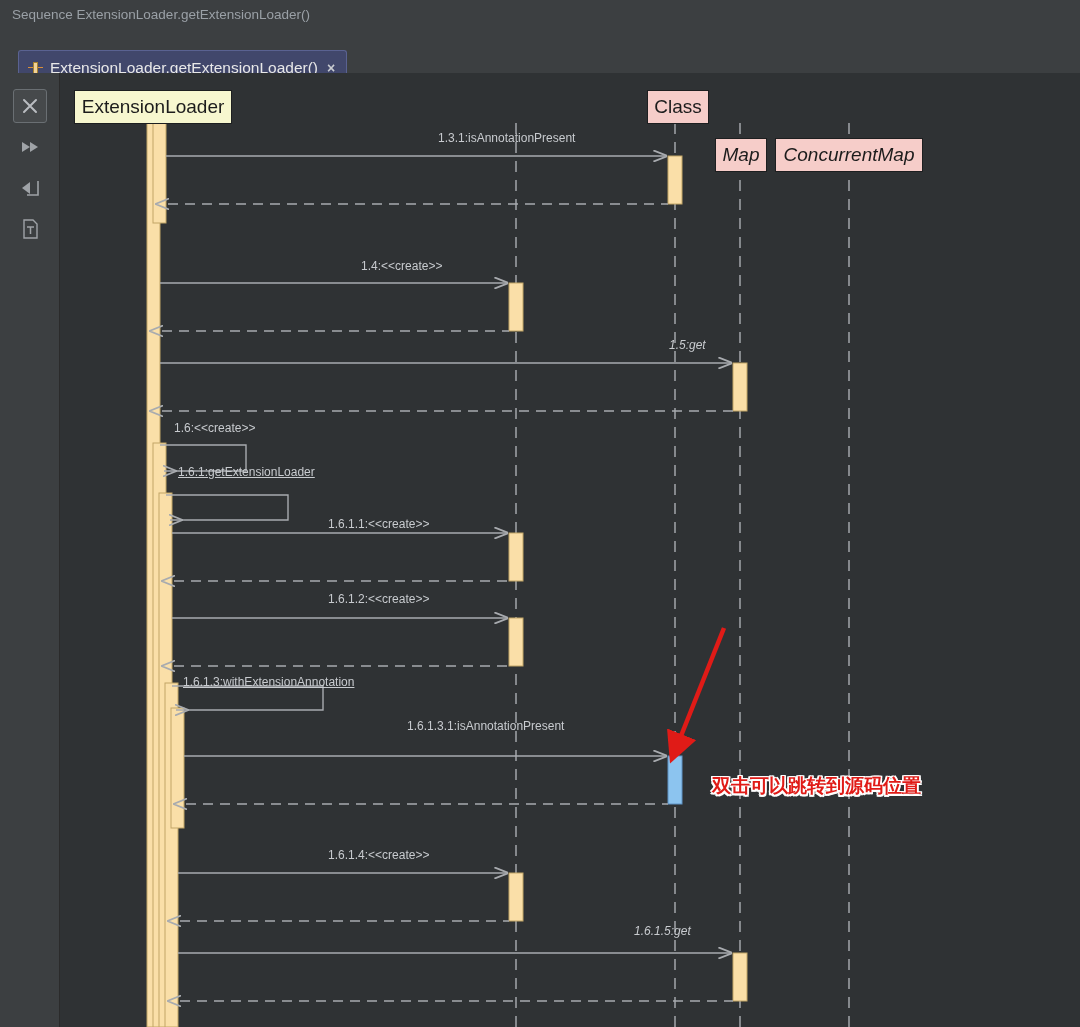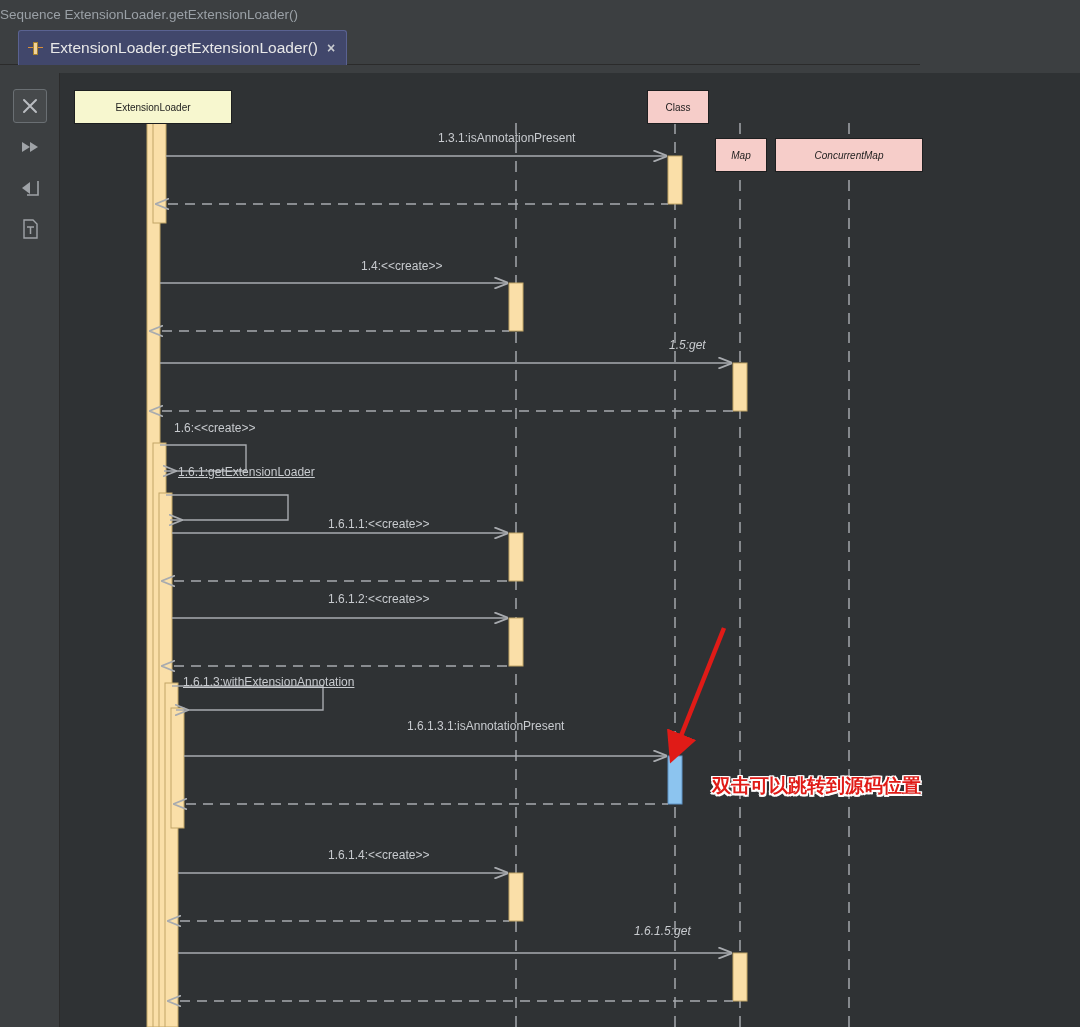--- a/index.html
+++ b/index.html
@@ -18,29 +18,30 @@
 
   
   .titlebar {
     position: absolute;
     left: 0; top: 0;
     width: 1080px; height: 30px;
     background: #3c3f41;
     color: #9aa0a6;
     font-size: 13.5px;
     line-height: 30px;
+    padding-left: 12px;
     box-sizing: border-box;
     white-space: nowrap;
     overflow: hidden;
   }
 
   
   .tabstrip {
     position: absolute;
-    left: 0; top: 22px;
+    left: 0; top: 42px;
     width: 920px; height: 43px;
     background: #3c3f41;
     border-bottom: 1px solid #2b2b2b;
     box-sizing: border-box;
   }
   .tab {
     position: absolute;
     left: 18px; top: 8px;
     height: 35px;
     background: #41476b;
@@ -128,21 +129,21 @@
   .phead {
     position: absolute;
     height: 33px;
     border: 1px solid #1d1f20;
     box-sizing: border-box;
     display: flex;
     align-items: center;
     justify-content: center;
     padding: 16px 9px;
     white-space: nowrap;
-    font-size: 10px;
+    font-size: 19px;
     color: #1c1c1c;
   }
   .phead.actor { background: #f7f7cf; }
   .phead.cls   { background: #f6cdc9; }
   .phead.iface { background: #f6cdc9; font-style: italic; margin-top: 48px; }
 
   
   .msg {
     position: absolute;
     font-size: 12px;

